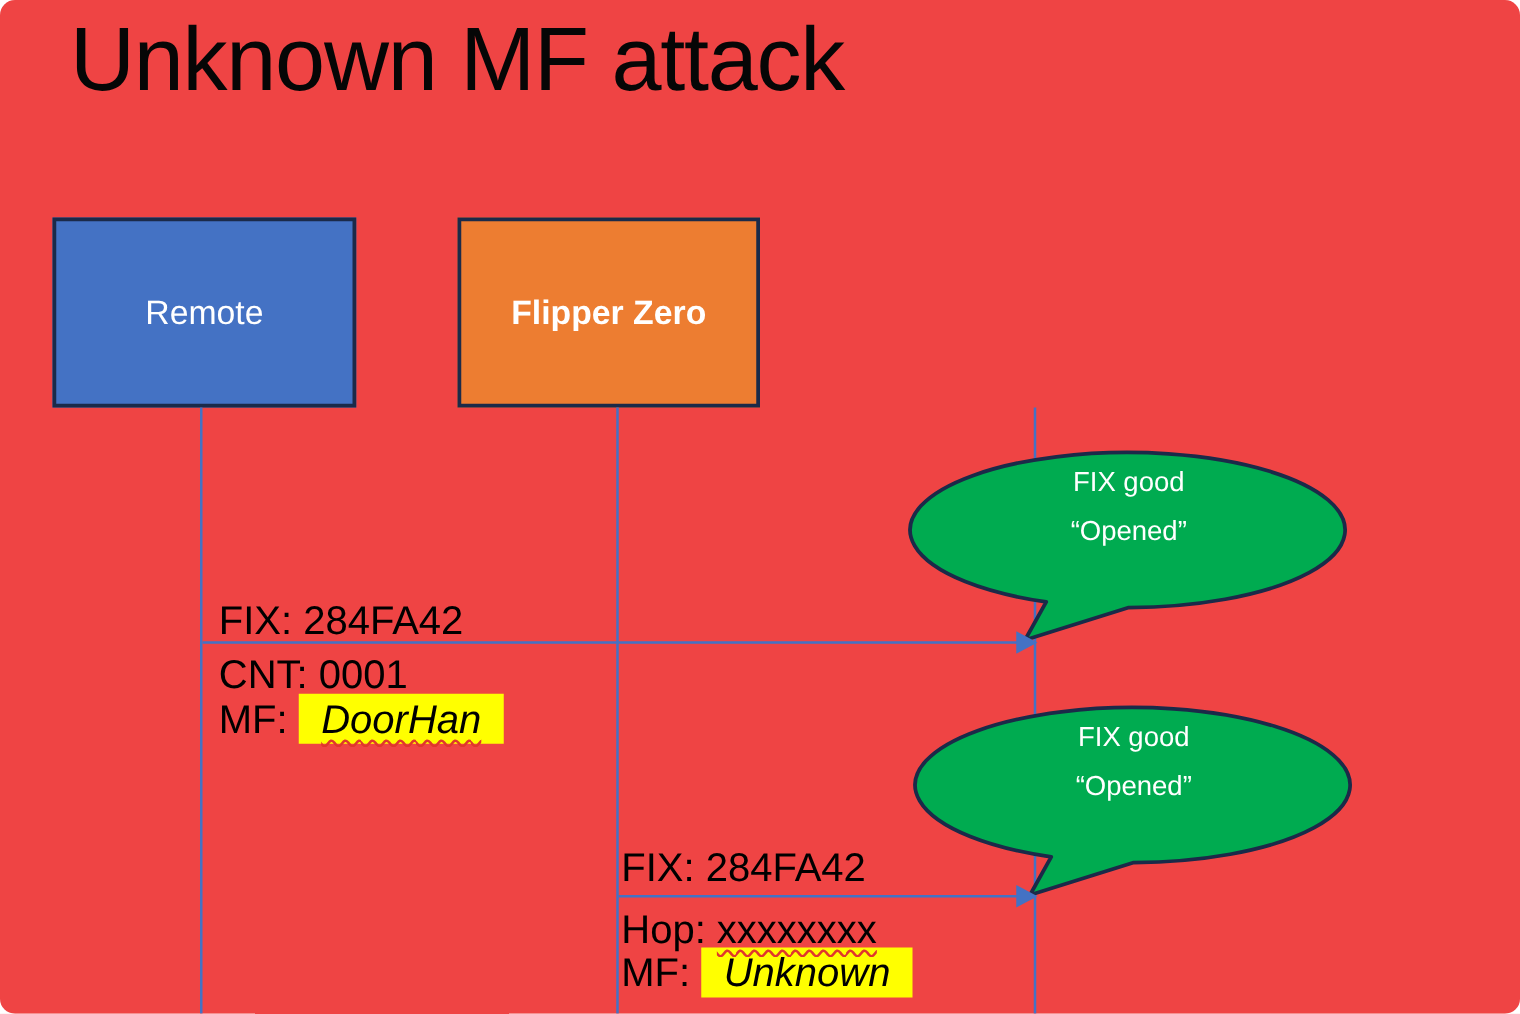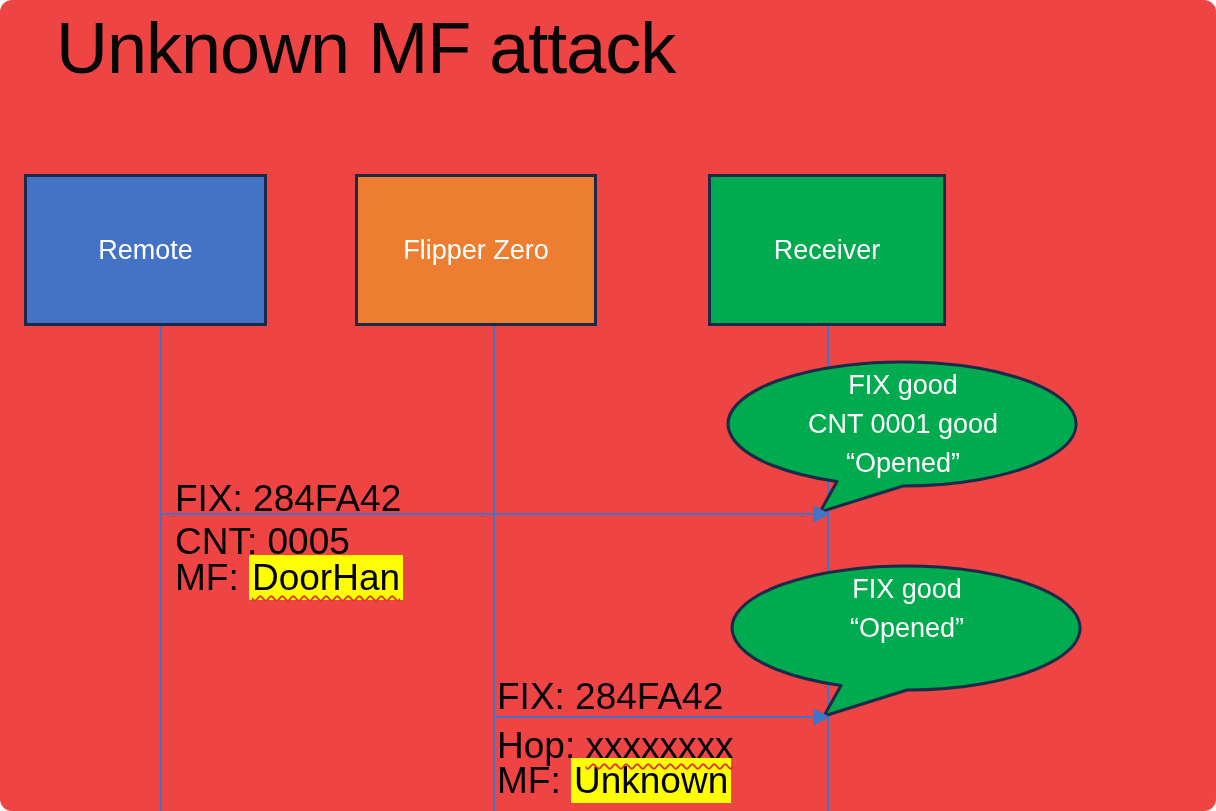--- a/index.html
+++ b/index.html
@@ -12,57 +12,57 @@
     font-size:72px;font-weight:300;letter-spacing:-1px;line-height:96px;color:#060606;
     white-space:nowrap;
   }
   
   .actor{
     position:absolute;top:174px;height:152px;
     border:3px solid #1b2a49;box-sizing:border-box;
     display:flex;align-items:center;justify-content:center;
     color:#ffffff;font-size:27px;
   }
-  .actor-remote{left:24px;width:243px;background:#4472c4;}
-  .actor-flipper{left:355px;width:242px;background:#ed7d31;}
+  .actor-remote{left:42px;width:243px;background:#4472c4;}
+  .actor-flipper{left:366px;width:242px;background:#ed7d31;font-weight:bold;}
   .actor-receiver{left:708px;width:238px;background:#00ab50;}
   
   .lifeline{position:absolute;top:326px;height:485px;width:2px;background:#4472c4;}
   .lifeline-remote{left:160px;}
   .lifeline-flipper{left:493px;}
   .lifeline-receiver{left:827px;}
   
   .callout{position:absolute;width:360px;height:162px;}
   .callout-1{left:723px;top:360px;}
   .callout-2{left:727px;top:564px;}
   .callout svg{position:absolute;left:0;top:0;overflow:visible;}
   .callout-text{
     position:absolute;left:10px;width:340px;top:6px;
-    text-align:center;color:#ffffff;font-size:27px;line-height:39px;
+    text-align:center;color:#ffffff;font-size:22px;line-height:39px;
   }
   
   .msg-line{position:absolute;height:2px;background:#4472c4;}
   .msg-line-1{left:162px;top:513px;width:652px;}
   .msg-line-2{left:495px;top:716px;width:319px;}
   .msg-head{
     position:absolute;width:0;height:0;
     border-top:9px solid transparent;border-bottom:9px solid transparent;
     border-left:17px solid #4472c4;
   }
   .msg-head-1{left:813px;top:505px;}
   .msg-head-2{left:813px;top:708px;}
   
-  .lbl{position:absolute;font-size:37px;white-space:nowrap;color:#000;}
+  .lbl{position:absolute;font-size:32px;white-space:nowrap;color:#000;}
   .lbl-m1-above{left:175px;top:478px;}
   .lbl-m1-b1{left:175px;top:521px;}
   .lbl-m1-b2{left:175px;top:557px;}
   .lbl-m2-above{left:497px;top:676px;}
   .lbl-m2-b1{left:497px;top:725px;}
   .lbl-m2-b2{left:497px;top:760px;}
-  .hl{background:#ffff00;padding:2px 3px;}
+  .hl{background:#ffff00;padding:2px 18px;font-style:italic;}
   .sq{
     text-decoration-line:underline;
     text-decoration-style:wavy;
     text-decoration-color:#e0362c;
     text-decoration-thickness:1.5px;
     text-underline-offset:5px;
   }
 </style>
 </head>
 <body>
@@ -70,53 +70,49 @@
 <div class="slide">
 
   <h1 class="title">Unknown MF attack</h1>
 
   <div class="actor actor-remote">
     <span>Remote</span>
   </div>
   <div class="actor actor-flipper">
     <span>Flipper Zero</span>
   </div>
-  <div class="actor actor-receiver">
-    <span>Receiver</span>
-  </div>
 
   <div class="lifeline lifeline-remote"></div>
   <div class="lifeline lifeline-flipper"></div>
   <div class="lifeline lifeline-receiver"></div>
 
   <div class="callout callout-1">
     <svg width="360" height="162" viewBox="0 0 360 162">
       <path d="M 114 121.5 L 97 152 L 180 126 A 174 62 0 1 0 114 121.5 Z" fill="#00ab50" stroke="#1b2a49" stroke-width="3" stroke-linejoin="round"></path>
     </svg>
     <div class="callout-text">
       <div>FIX good</div>
-      <div>CNT 0001 good</div>
       <div>“Opened”</div>
     </div>
   </div>
 
   <div class="callout callout-2">
     <svg width="360" height="162" viewBox="0 0 360 162">
       <path d="M 114 121.5 L 97 152 L 180 126 A 174 62 0 1 0 114 121.5 Z" fill="#00ab50" stroke="#1b2a49" stroke-width="3" stroke-linejoin="round"></path>
     </svg>
     <div class="callout-text">
       <div>FIX good</div>
       <div>“Opened”</div>
     </div>
   </div>
 
   <div class="msg-line msg-line-1"></div>
   <div class="msg-head msg-head-1"></div>
   <div class="lbl lbl-m1-above">FIX: 284FA42</div>
-  <div class="lbl lbl-m1-b1">CNT: 0005</div>
+  <div class="lbl lbl-m1-b1">CNT: 0001</div>
   <div class="lbl lbl-m1-b2"><span>MF: </span><span class="hl sq">DoorHan</span></div>
 
   <div class="msg-line msg-line-2"></div>
   <div class="msg-head msg-head-2"></div>
   <div class="lbl lbl-m2-above">FIX: 284FA42</div>
   <div class="lbl lbl-m2-b2"><span>MF: </span><span class="hl">Unknown</span></div>
   <div class="lbl lbl-m2-b1"><span>Hop: </span><span class="sq">xxxxxxxx</span></div>
 
 </div>
 

